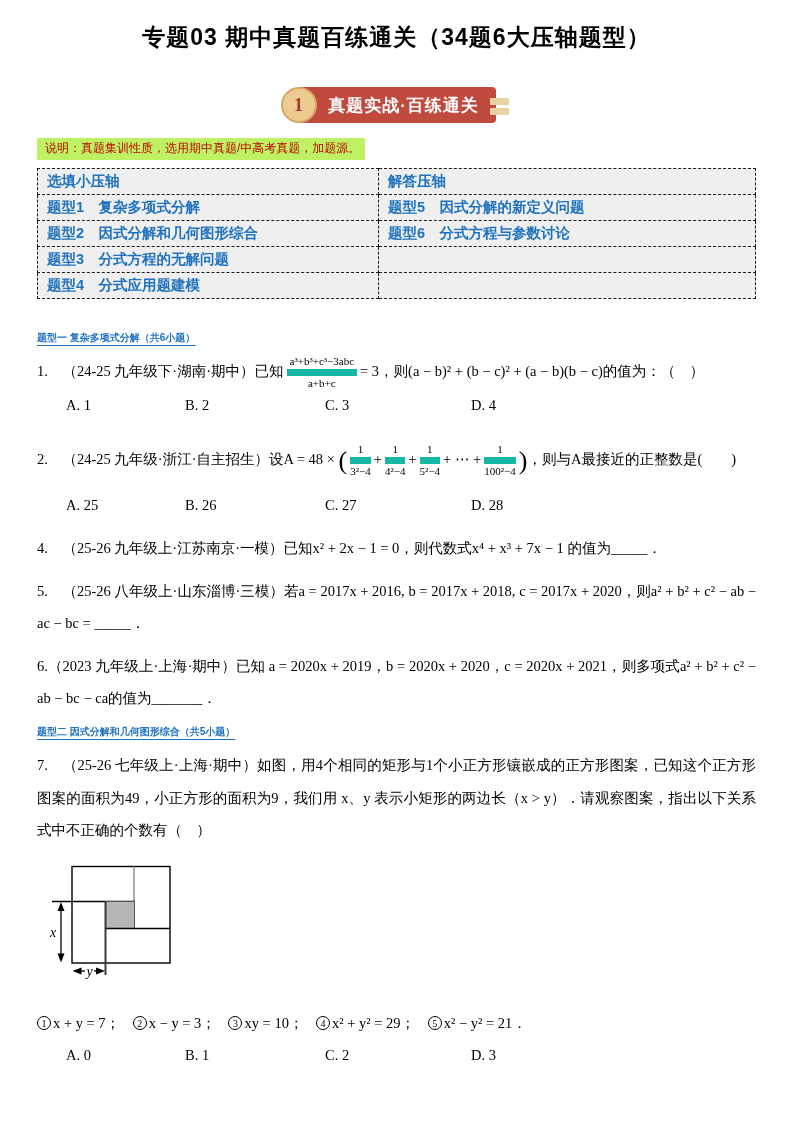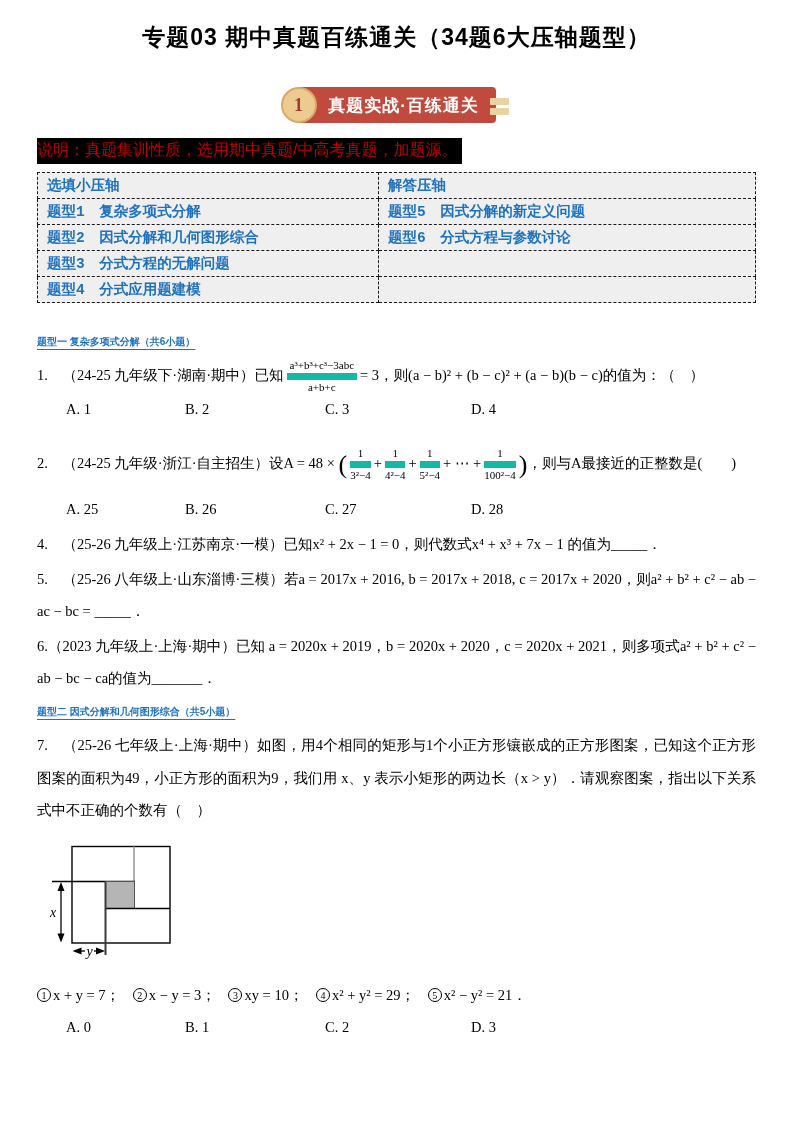--- a/index.html
+++ b/index.html
@@ -32,45 +32,45 @@
     font-family:"Liberation Sans","DejaVu Sans",sans-serif; font-weight:bold;
     color:#ffffff; font-size:17px; letter-spacing:1px; padding-left:14px;
   }
   .badge-accent { position:absolute; right:-13px; width:19px; height:7px; background:#ead3a2; border-radius:1px; }
   .badge-accent.a1 { top:11px; }
   .badge-accent.a2 { top:21px; }
 
   
   .note-row { margin-top:15px; }
   .note {
-    display:inline-block; background:#000000; color:#c00000;
-    font-family:"Liberation Sans","DejaVu Sans",sans-serif; font-size:16px;
-    padding:2px 5px 3px 0;
+    display:inline-block; background:#bef264; color:#c00000;
+    font-family:"Liberation Sans","DejaVu Sans",sans-serif; font-size:12px;
+    padding:2px 5px 3px 8px;
   }
 
   
   table.types { width:100%; border-collapse:collapse; margin-top:8px; background:#efefef; }
   table.types td {
     border:1.5px dashed #1a1a1a; padding:3px 9px; height:26px;
     color:#1f72be; font-weight:bold; font-size:14.5px;
-    font-family:Liberation Mono, monospace;
+    font-family:Liberation Sans, sans-serif;
   }
   td.col-l { width:47.5%; }
 
   
   .sec-head {
     margin:32px 0 0 0; color:#1f72be; font-weight:bold; font-size:10px;
     font-family:"Liberation Sans","DejaVu Sans",sans-serif;
     text-decoration:underline; text-underline-offset:4px;
   }
   .sec-head.second { margin-top:10px; }
 
   
   .prob { margin:10px 0 0 0; line-height:2.25; text-align:justify; }
-  .prob.tight { margin-top:2px; }
+  .prob.tight { margin-top:10px; }
   .opts { padding-left:29px; line-height:2.2; }
   .opts span { display:inline-block; }
   .opts .oA { width:119px; } .opts .oB { width:140px; } .opts .oC { width:146px; }
 
   
   .frac { display:inline-block; vertical-align:-11px; text-align:center; font-size:11px; line-height:1.15; margin:0 3px; }
   .frac .num { display:block; border-bottom:7px solid #14b8a6; padding:0 3px 1px 3px; }
   .frac .den { display:block; padding-top:1px; }
   .bigp { font-size:26px; vertical-align:-5px; font-weight:normal; }
 

